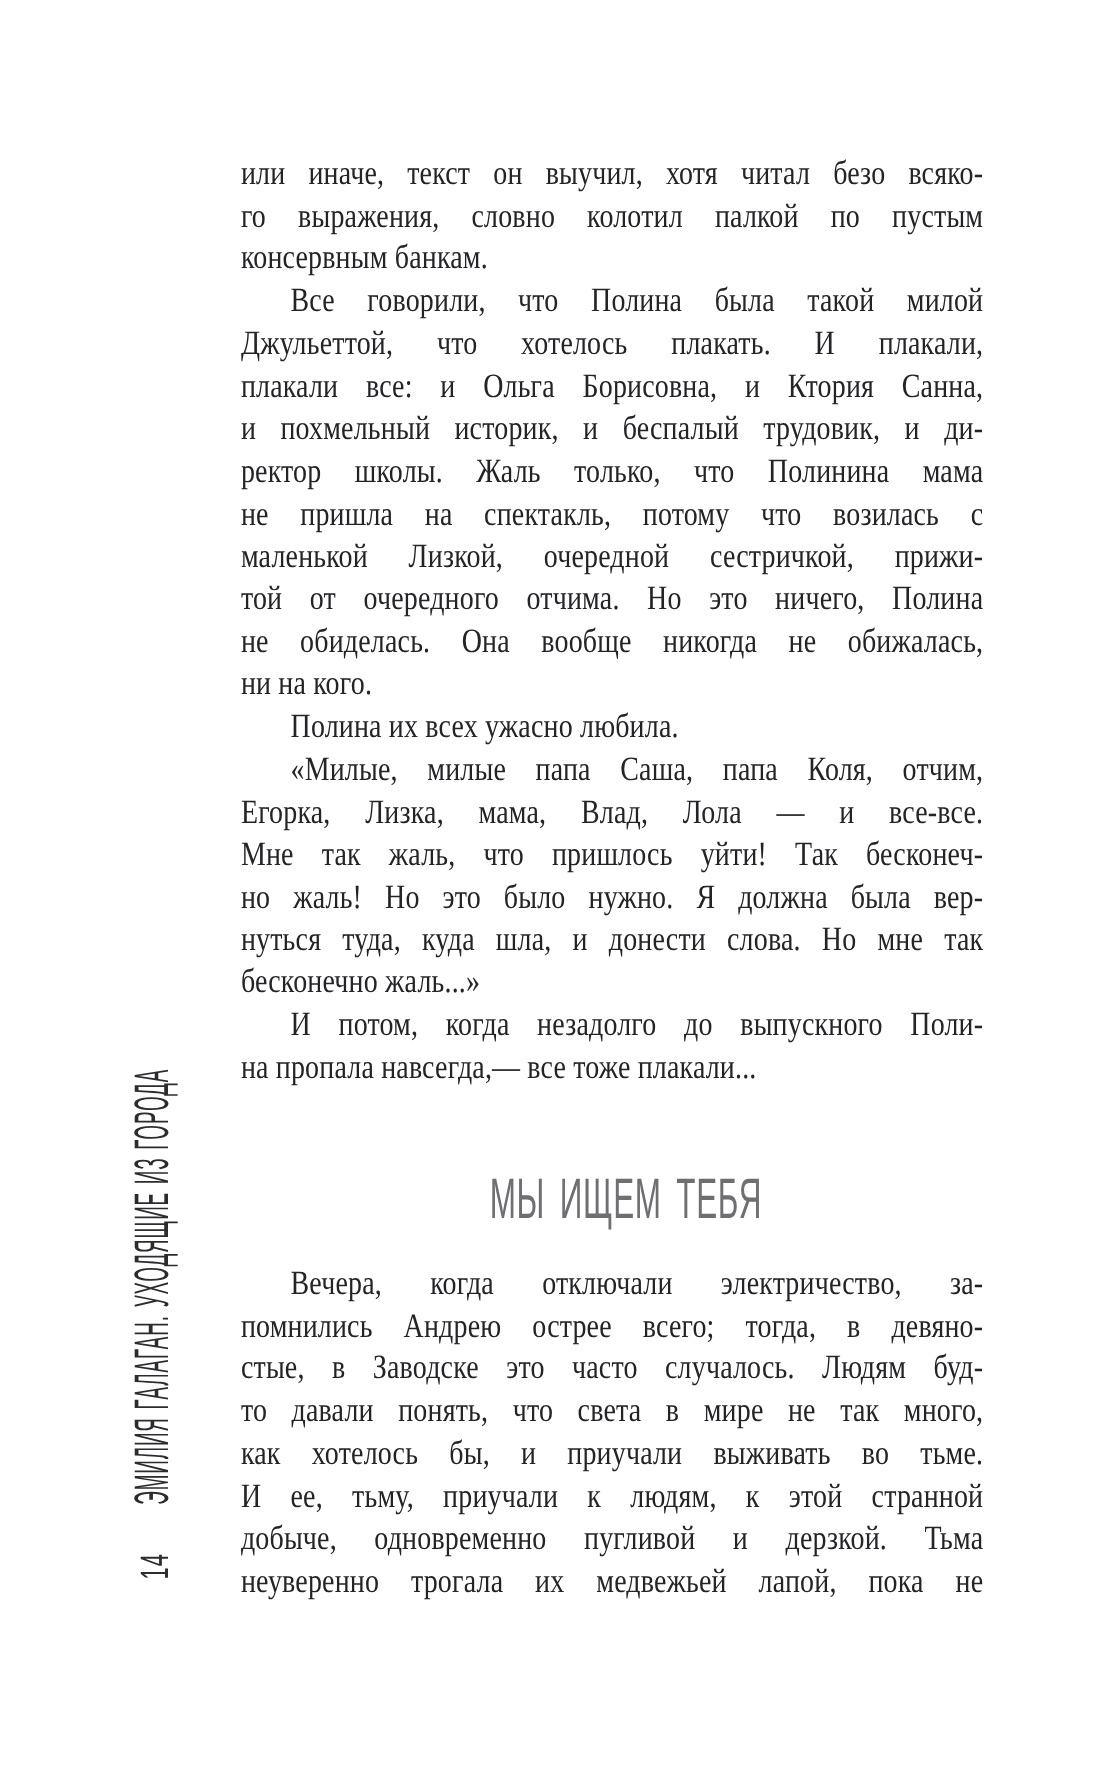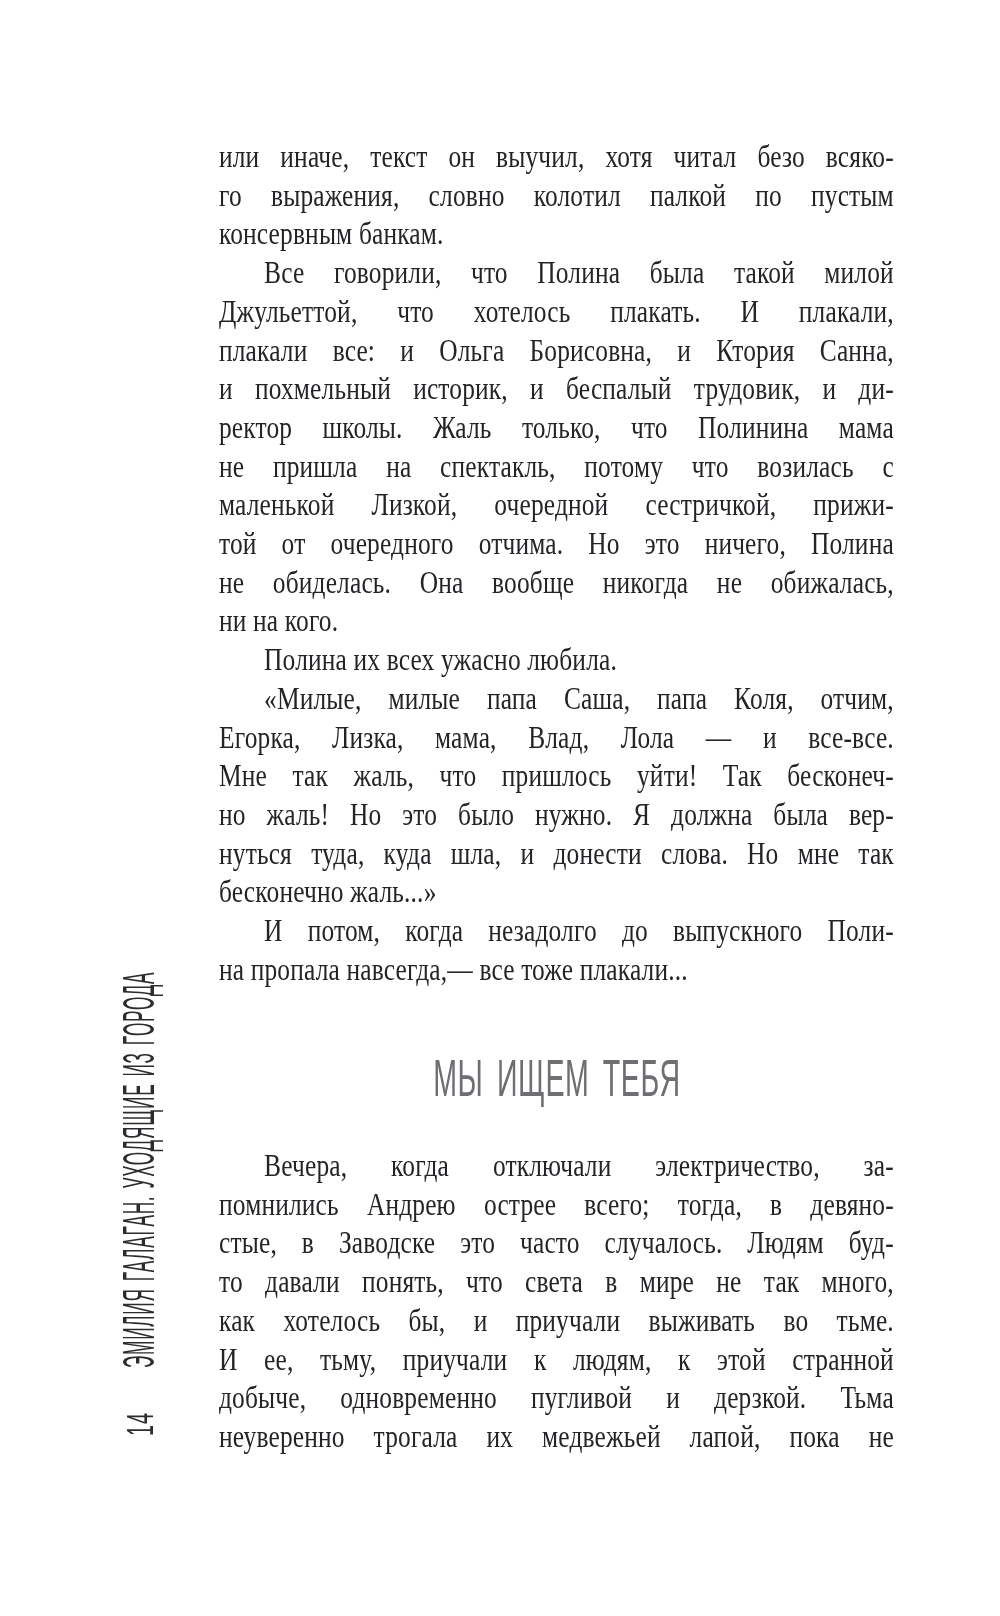--- a/index.html
+++ b/index.html
@@ -41,21 +41,21 @@
     text-align-last: left;
     white-space: normal;
   }
 
   
   .chapter-heading {
     position: absolute;
     left: 219px;
     top: 1048px;
     width: 675px;
-    margin: 0;
+    margin: 12px;
     text-align: center;
     font-weight: 400;
   }
   .chapter-heading .squeeze {
     display: inline-block;
     transform: scaleX(0.55);
     transform-origin: center top;
     font-family: "Liberation Sans", sans-serif;
     font-size: 52px;
     color: #6e6e73;

